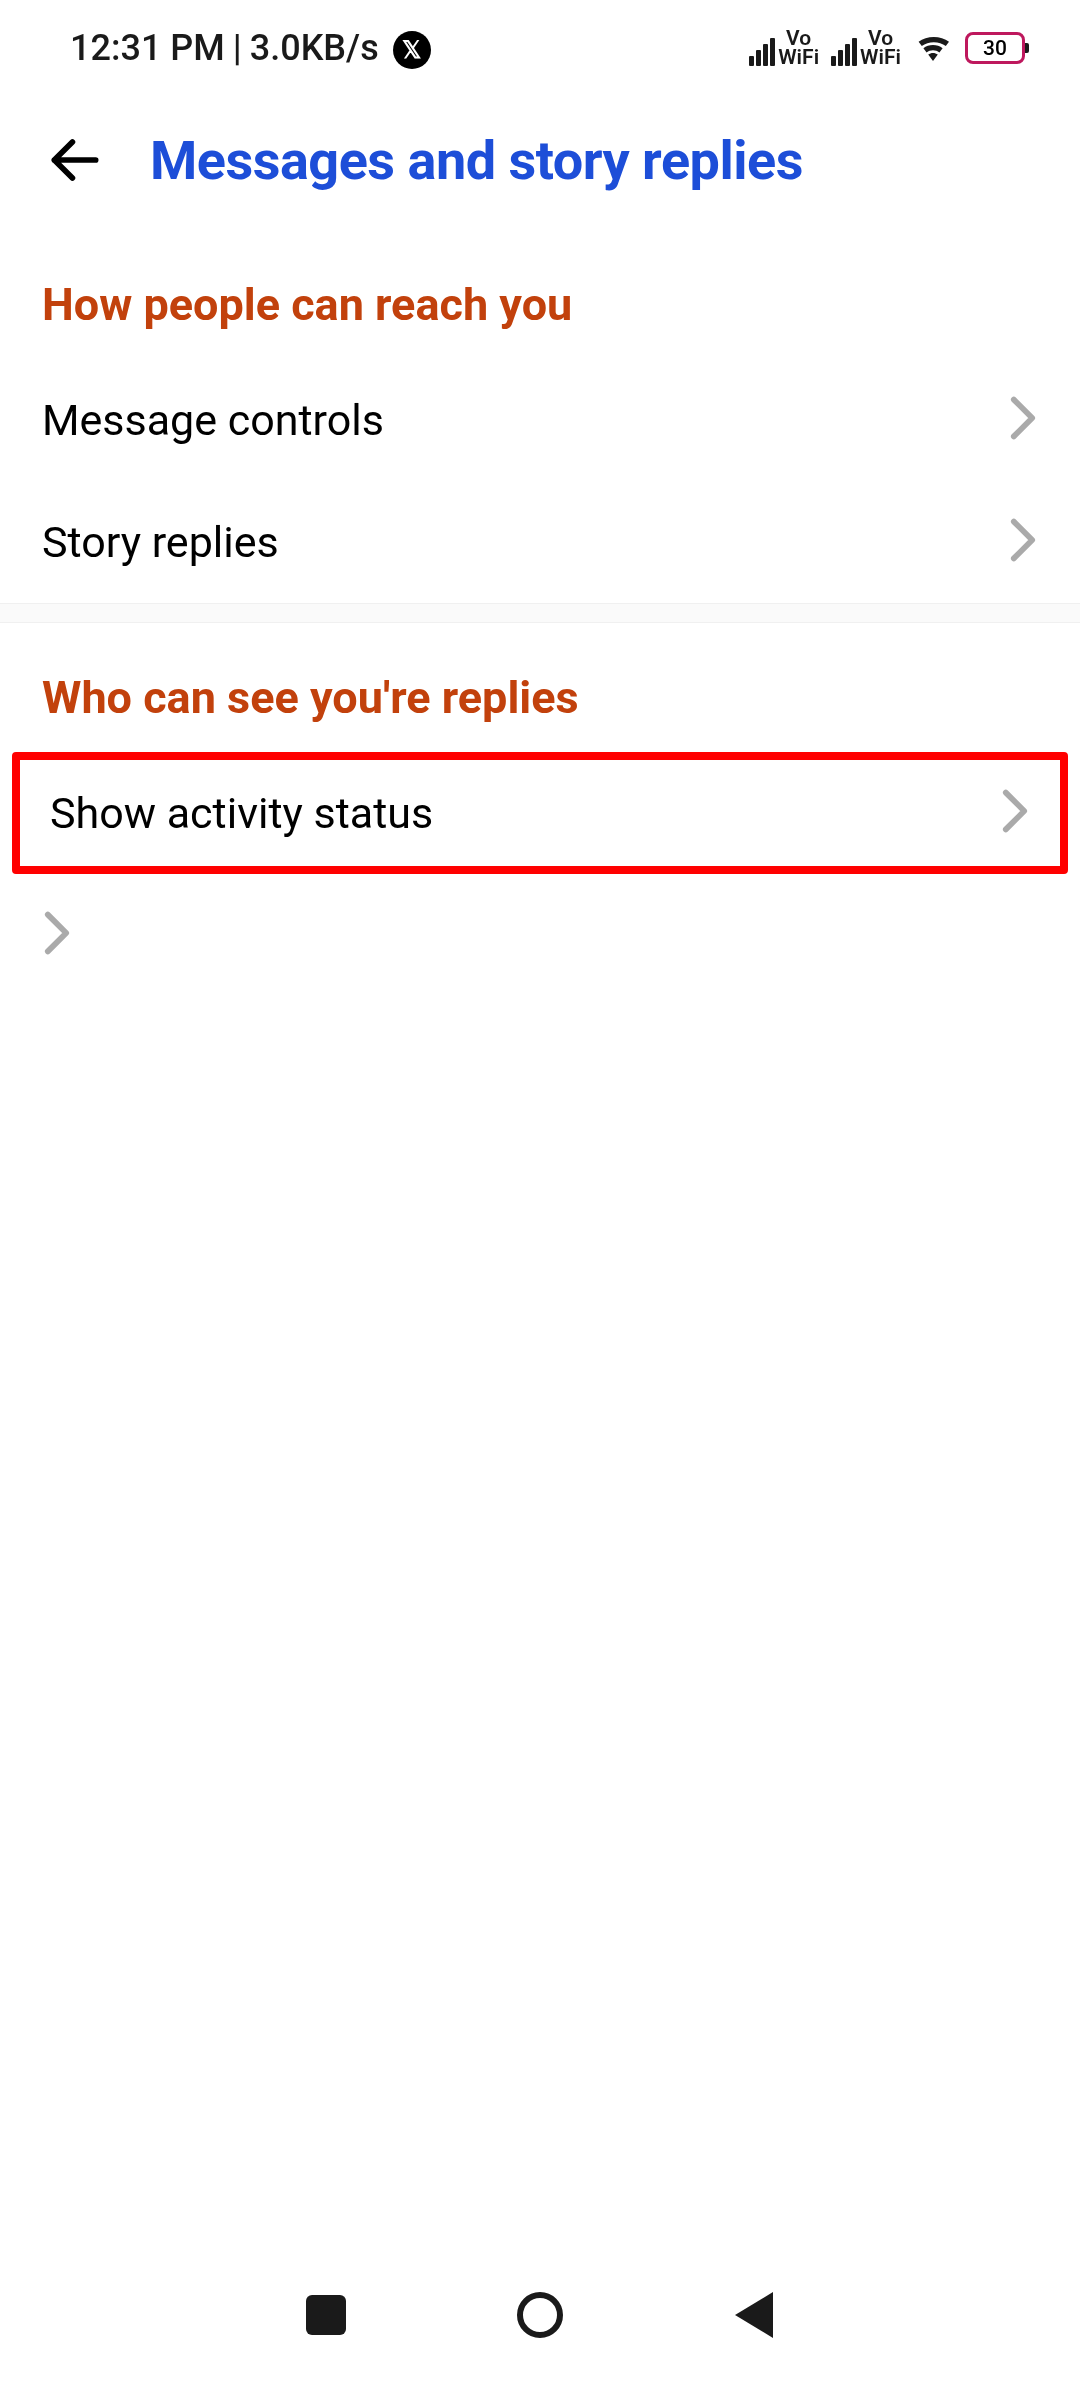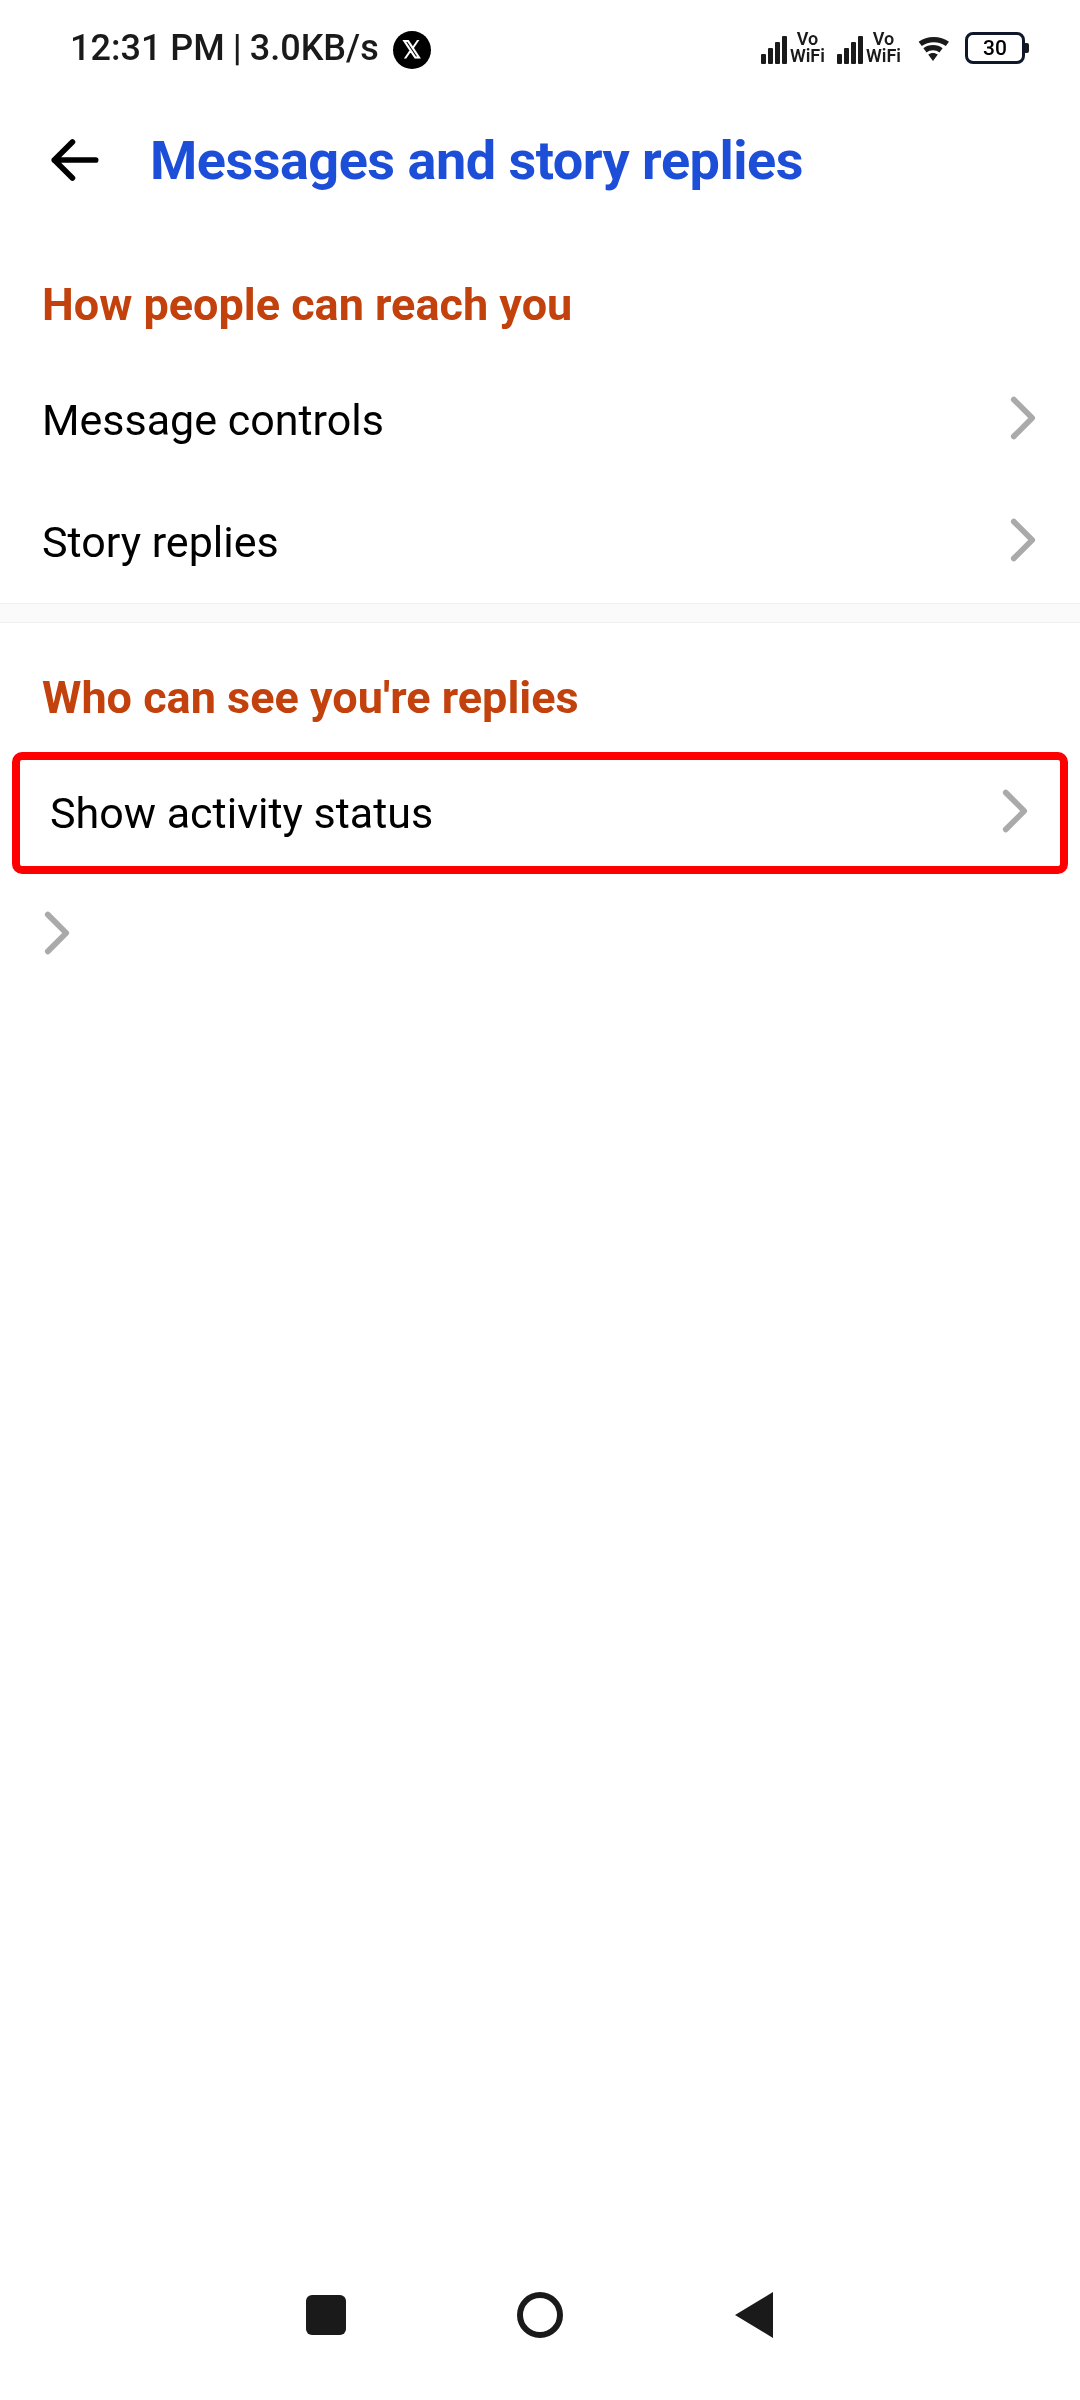--- a/index.html
+++ b/index.html
@@ -63,34 +63,34 @@
     .signal-bars span {
       width: 5px;
       background: #1a1a1a;
       border-radius: 1px;
     }
     .signal-bars span:nth-child(1) { height: 10px; }
     .signal-bars span:nth-child(2) { height: 16px; }
     .signal-bars span:nth-child(3) { height: 22px; }
     .signal-bars span:nth-child(4) { height: 28px; }
     .vowifi {
-      font-size: 18px;
+      font-size: 21px;
       font-weight: 600;
       line-height: 0.9;
       color: #1a1a1a;
       text-align: center;
     }
     .wifi-icon {
       font-size: 38px;
       color: #1a1a1a;
     }
     .battery {
       width: 60px;
       height: 32px;
-      border: 3px solid #0f172a;
+      border: 3px solid #be185d;
       border-radius: 8px;
       position: relative;
       display: flex;
       align-items: center;
       justify-content: center;
     }
     .battery::after {
       content: '';
       position: absolute;
       right: -7px;
@@ -149,21 +149,21 @@
     }
     .divider {
       height: 20px;
       background: #fafafa;
       border-top: 1px solid #f0f0f0;
       border-bottom: 1px solid #f0f0f0;
     }
     
     .highlighted {
       border: 8px solid #ff0000;
-      border-radius: 10px;
+      border-radius: 4px;
       margin: 0 12px;
       padding: 28px 30px;
     }
     
     
     .nav-bar {
       position: absolute;
       bottom: 0;
       left: 0;
       right: 0;

